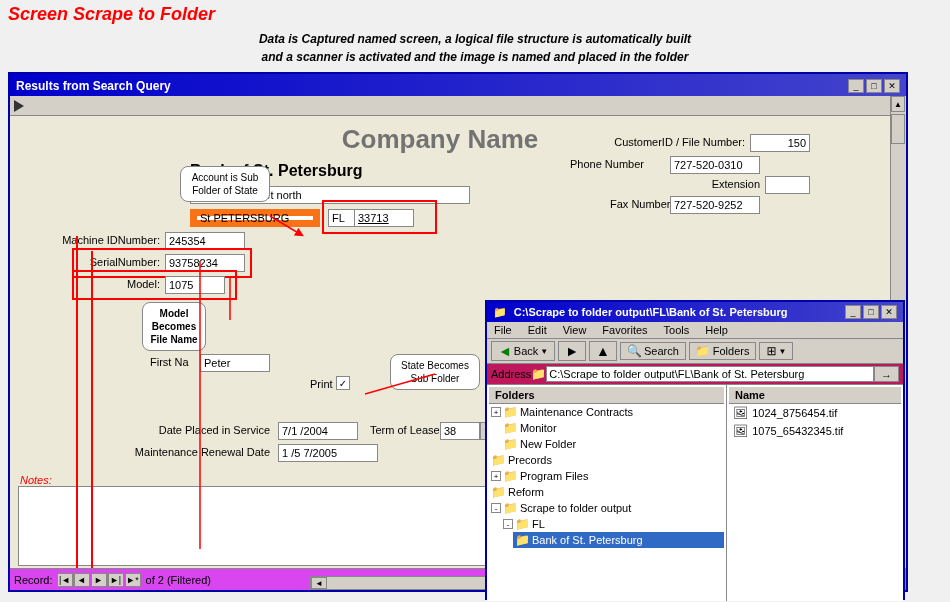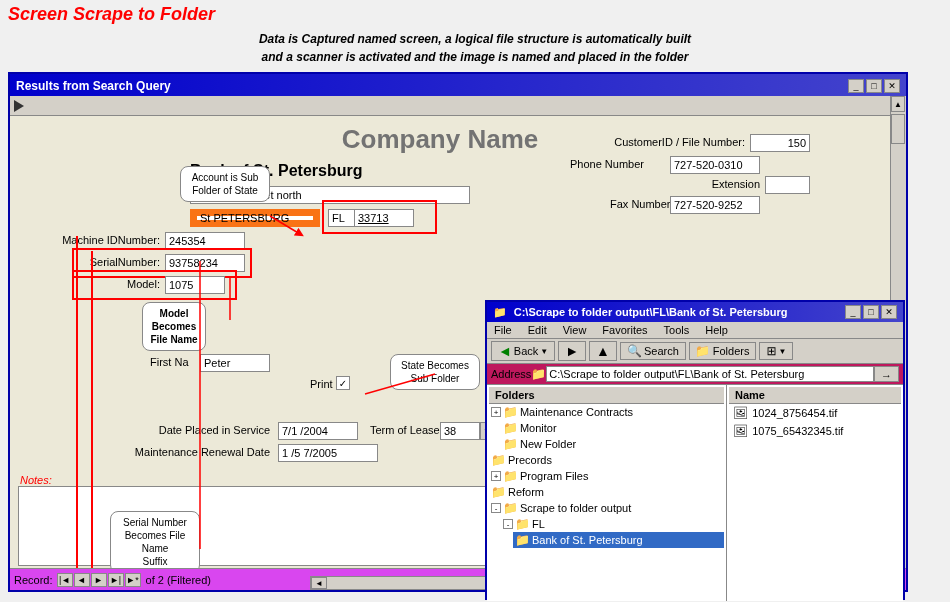--- a/index.html
+++ b/index.html
@@ -414,25 +414,20 @@
       <div class="callout" style="position:absolute;top:238px;left:380px;width:90px;">
         <span style="white-space:pre-line;font-size:10px;">State Becomes
 Sub Folder</span>
       </div>
 
       <div class="callout" style="position:absolute;top:186px;left:132px;width:64px;font-weight:bold;">
         <span style="white-space:pre-line;font-size:10px;">Model Becomes
 File Name</span>
       </div>
 
-      <div class="callout" style="position:absolute;top:395px;left:100px;width:90px;">
-        <span style="white-space:pre-line;font-size:10px;">Serial Number
-Becomes File Name
-Suffix</span>
-      </div>
 
       <svg style="position:absolute;top:0;left:0;width:100%;height:100%;pointer-events:none;" xmlns="http://www.w3.org/2000/svg">
 
         <line x1="260" y1="100" x2="290" y2="118" stroke="red" stroke-width="1.5" marker-end="url(#arrow)"></line>
 
         <line x1="67" y1="120" x2="67" y2="480" stroke="red" stroke-width="2"></line>
         <line x1="67" y1="480" x2="480" y2="480" stroke="red" stroke-width="2"></line>
 
         <line x1="82" y1="135" x2="82" y2="470" stroke="red" stroke-width="2"></line>
 

